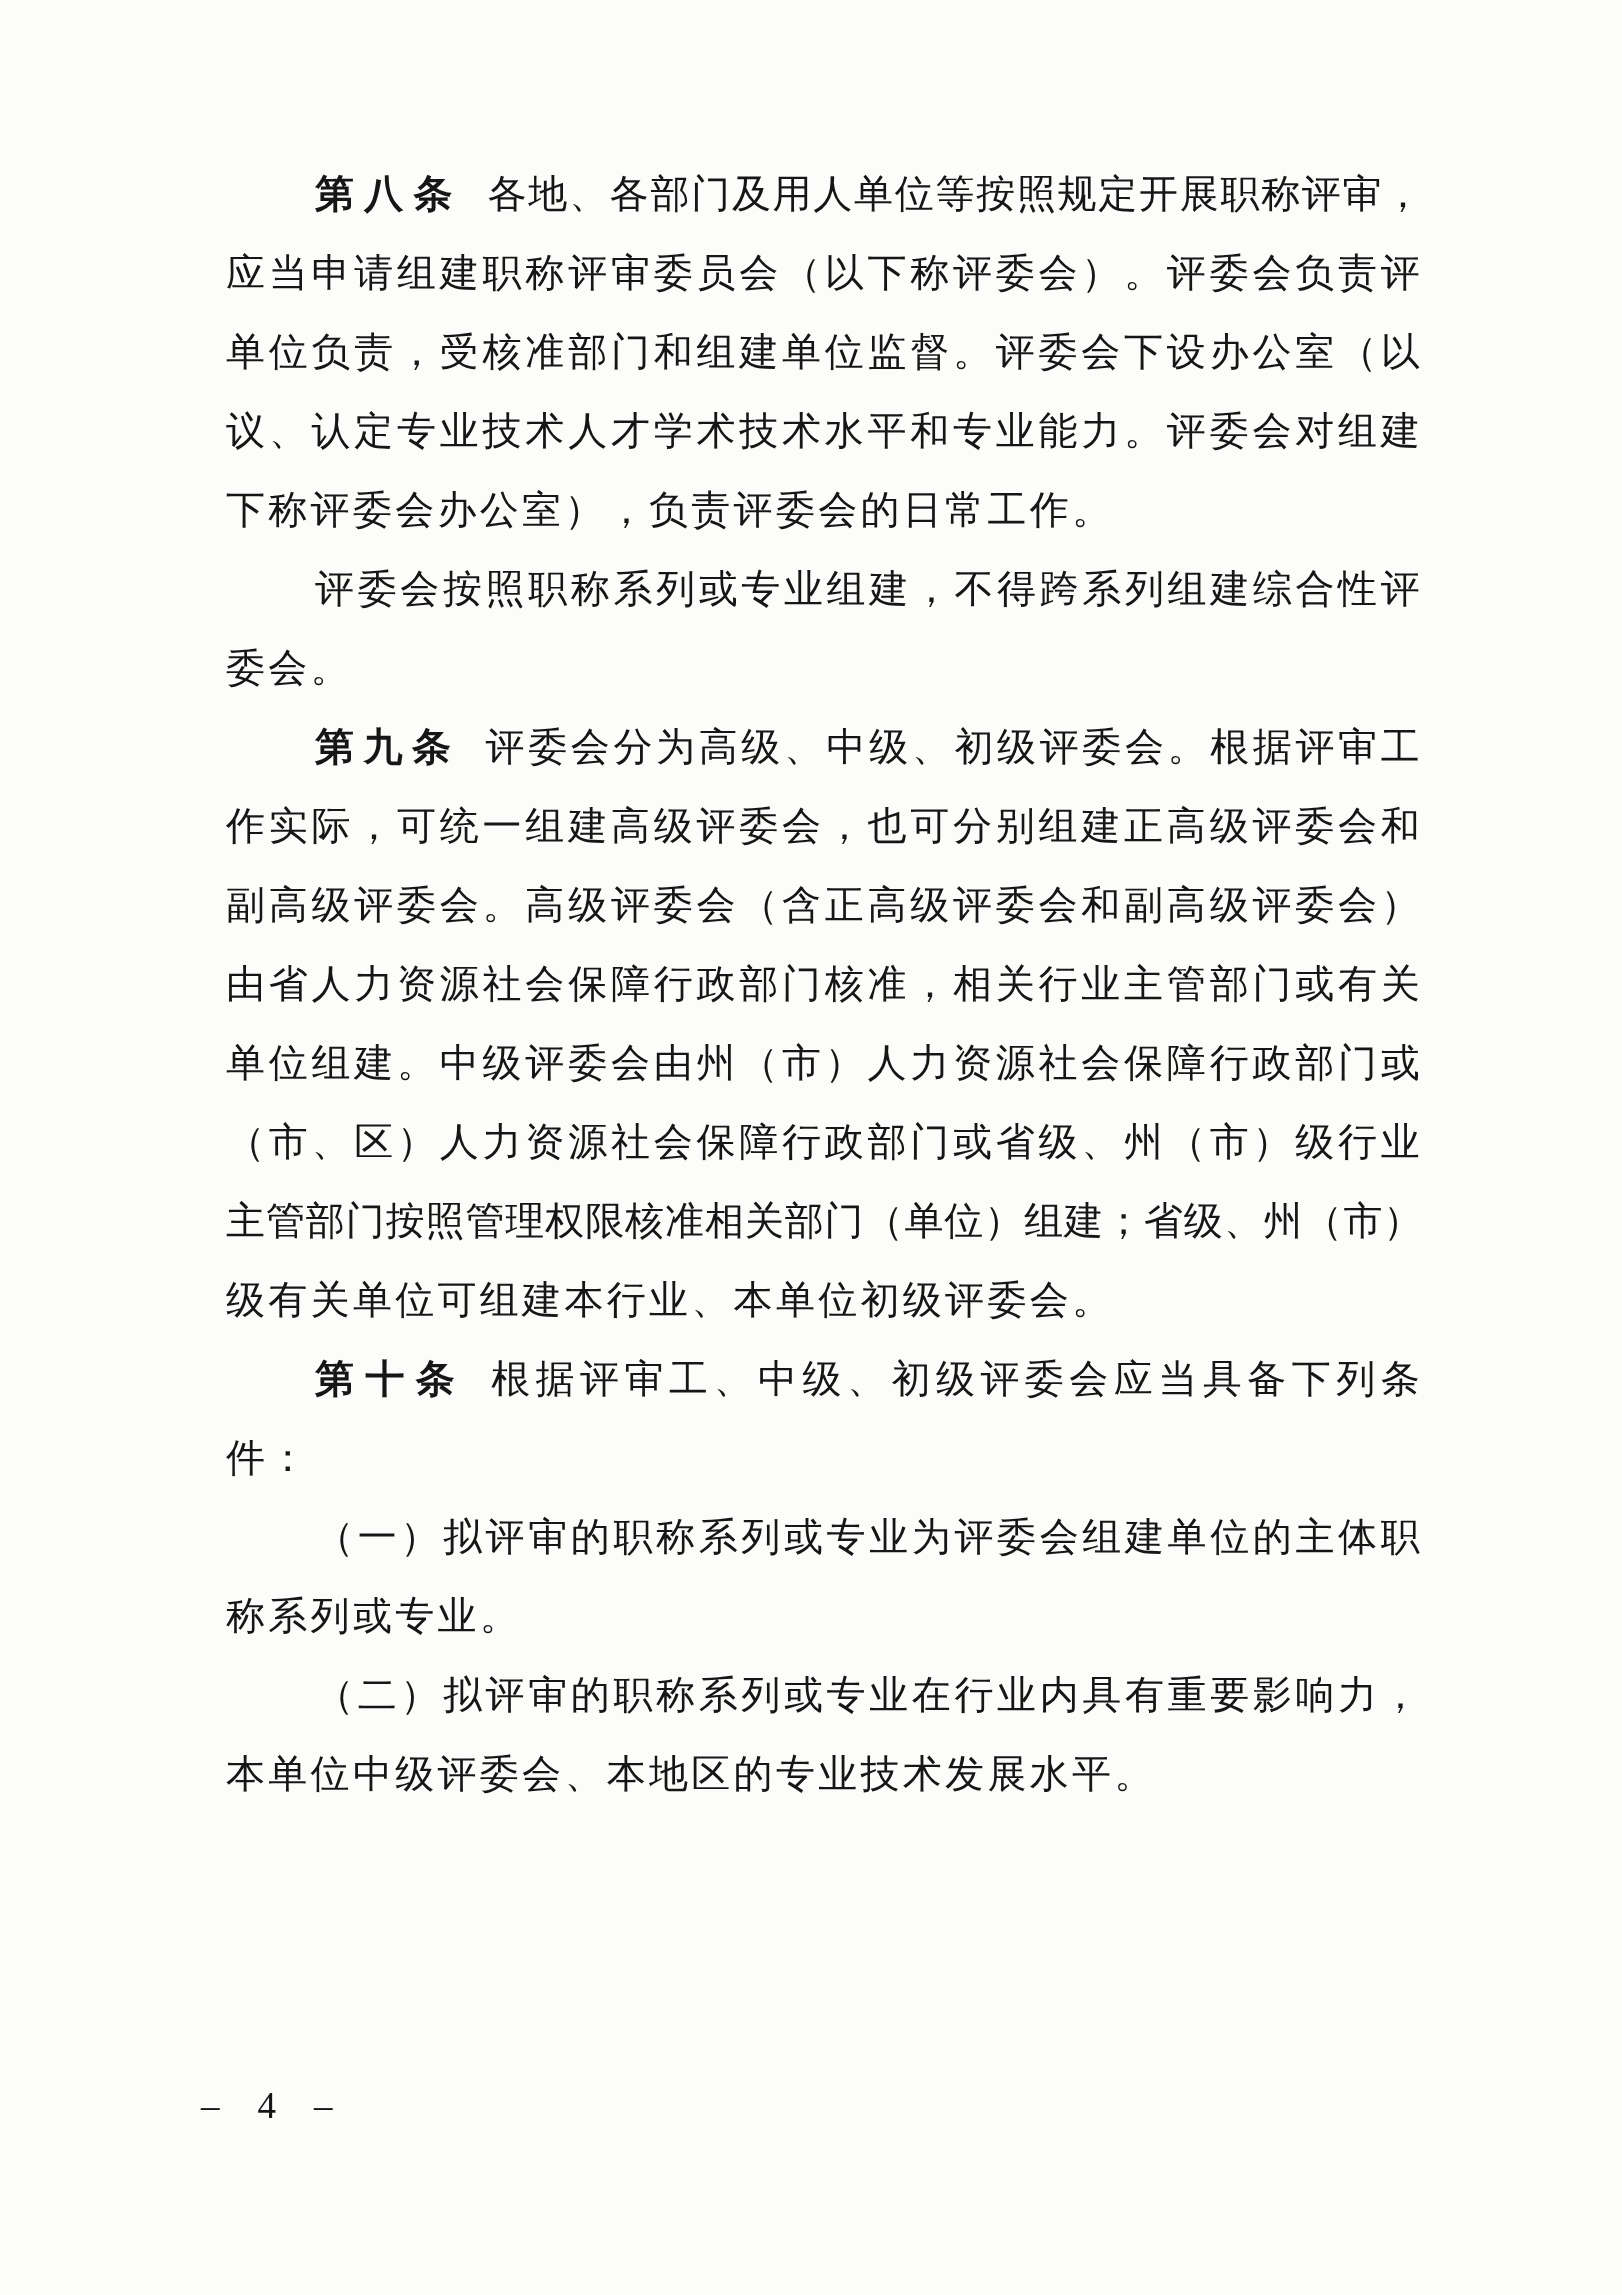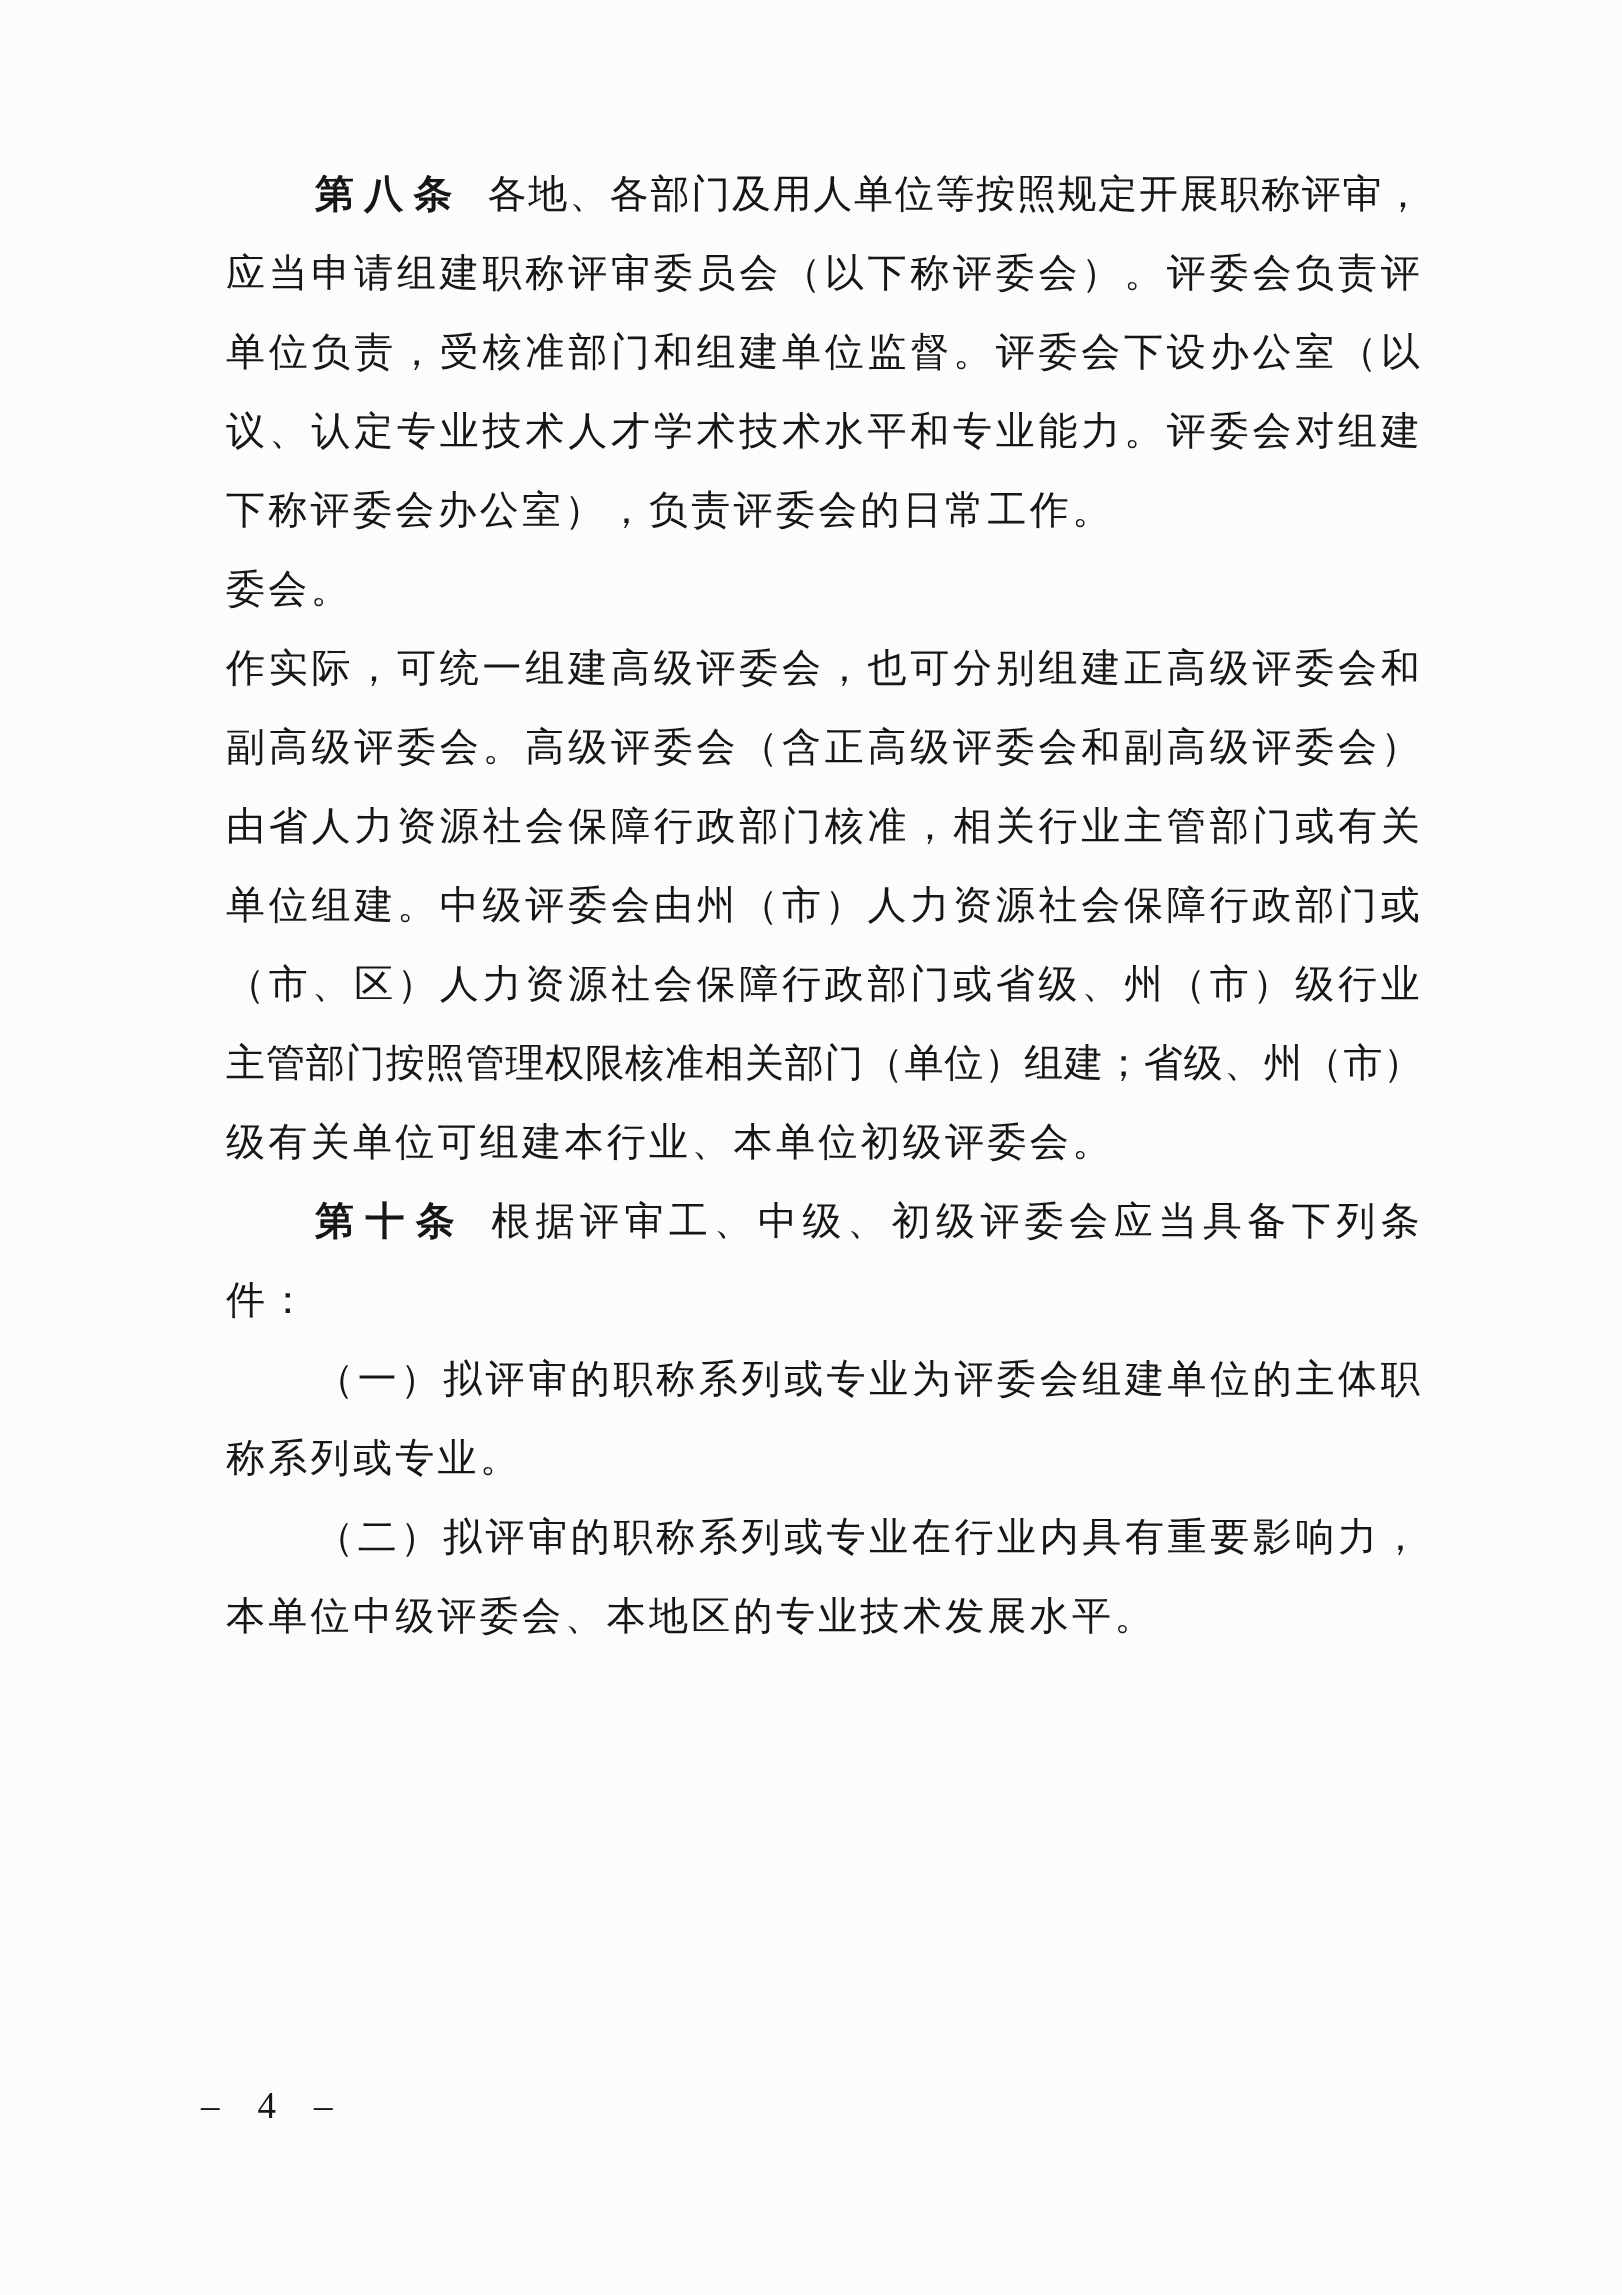--- a/index.html
+++ b/index.html
@@ -74,23 +74,25 @@
     <div class="line indent fill tight"><span class="head">第八条</span><span>各地、各部门及用人单位等按照规定开展职称评审，</span></div>
 
     <div class="line fill"><span>应当申请组建职称评审委员会（以下称评委会）。评委会负责评</span></div>
 
     <div class="line fill"><span>单位负责，受核准部门和组建单位监督。评委会下设办公室（以</span></div>
 
     <div class="line fill"><span>议、认定专业技术人才学术技术水平和专业能力。评委会对组建</span></div>
 
     <div class="line"><span>下称评委会办公室），负责评委会的日常工作。</span></div>
 
+    <div class="line indent fill"><span>评委会按照职称系列或专业组建，不得跨系列组建综合性评</span></div>
 
     <div class="line"><span>委会。</span></div>
 
+    <div class="line indent fill"><span class="head">第九条</span><span>评委会分为高级、中级、初级评委会。根据评审工</span></div>
 
     <div class="line fill"><span>作实际，可统一组建高级评委会，也可分别组建正高级评委会和</span></div>
 
     <div class="line fill"><span>副高级评委会。高级评委会（含正高级评委会和副高级评委会）</span></div>
 
     <div class="line fill"><span>由省人力资源社会保障行政部门核准，相关行业主管部门或有关</span></div>
 
     <div class="line fill"><span>单位组建。中级评委会由州（市）人力资源社会保障行政部门或</span></div>
 
 

